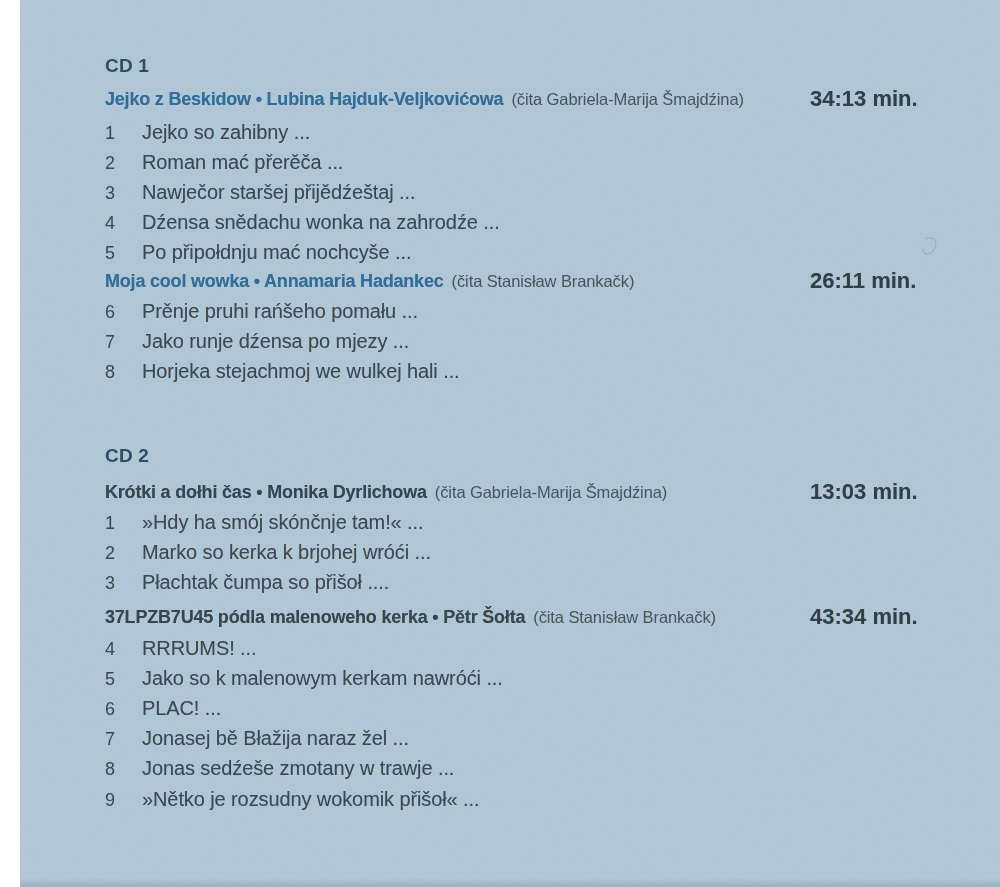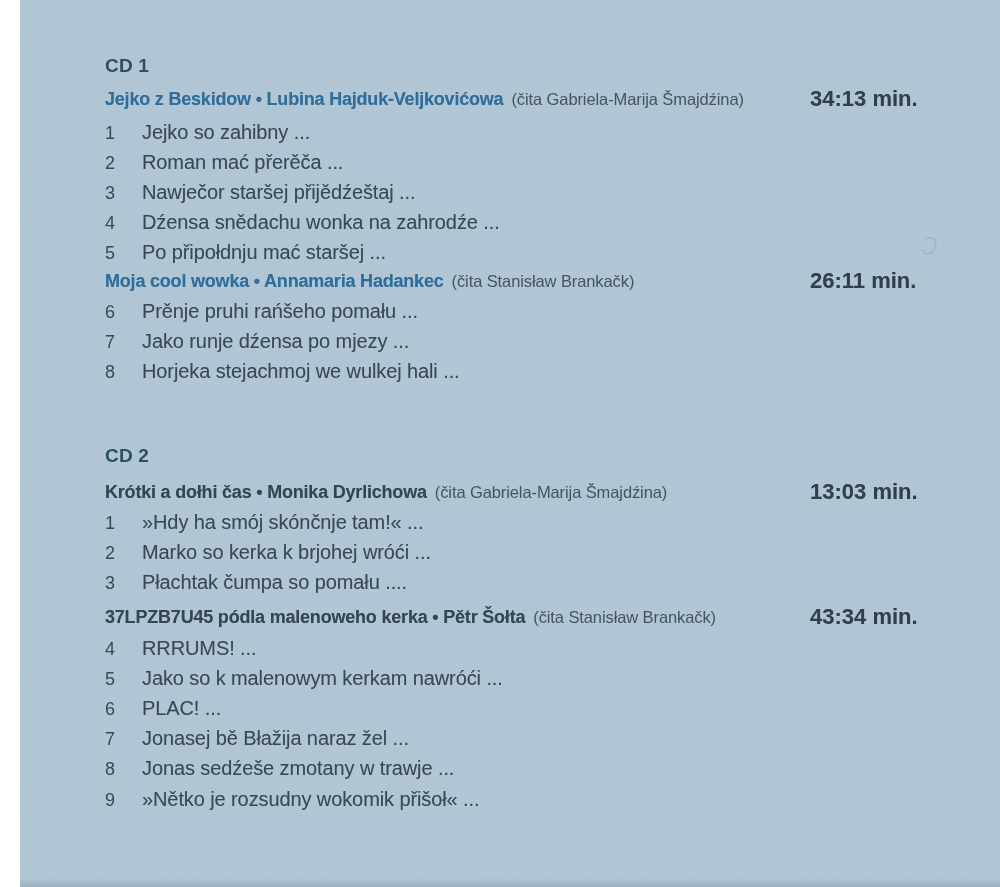--- a/index.html
+++ b/index.html
@@ -76,21 +76,21 @@
   <div class="row" style="top:147px">
     <span class="track-num">2</span><span class="track-title">Roman mać přerěča ...</span>
   </div>
   <div class="row" style="top:177px">
     <span class="track-num">3</span><span class="track-title">Nawječor staršej přijědźeštaj ...</span>
   </div>
   <div class="row" style="top:207px">
     <span class="track-num">4</span><span class="track-title">Dźensa snědachu wonka na zahrodźe ...</span>
   </div>
   <div class="row" style="top:237px">
-    <span class="track-num">5</span><span class="track-title">Po připołdnju mać staršej ...</span>
+    <span class="track-num">5</span><span class="track-title">Po připołdnju mać nochcyše ...</span>
   </div>
 
   <div class="row" style="top:266px">
     <span class="work-title title-blue">Moja cool wowka • Annamaria Hadankec</span><span class="work-reader">(čita Stanisław Brankačk)</span>
     <span class="work-duration">26:11 min.</span>
   </div>
 
   <div class="row" style="top:296px">
     <span class="track-num">6</span><span class="track-title">Prěnje pruhi rańšeho pomału ...</span>
   </div>
@@ -108,21 +108,21 @@
     <span class="work-duration">13:03 min.</span>
   </div>
 
   <div class="row" style="top:507px">
     <span class="track-num">1</span><span class="track-title">»Hdy ha smój skónčnje tam!« ...</span>
   </div>
   <div class="row" style="top:537px">
     <span class="track-num">2</span><span class="track-title">Marko so kerka k brjohej wróći ...</span>
   </div>
   <div class="row" style="top:567px">
-    <span class="track-num">3</span><span class="track-title">Płachtak čumpa so pomału ....</span>
+    <span class="track-num">3</span><span class="track-title">Płachtak čumpa so přišoł ....</span>
   </div>
 
   <div class="row" style="top:602px">
     <span class="work-title title-dark">37LPZB7U45 pódla malenoweho kerka • Pětr Šołta</span><span class="work-reader">(čita Stanisław Brankačk)</span>
     <span class="work-duration">43:34 min.</span>
   </div>
 
   <div class="row" style="top:633px">
     <span class="track-num">4</span><span class="track-title">RRRUMS! ...</span>
   </div>

